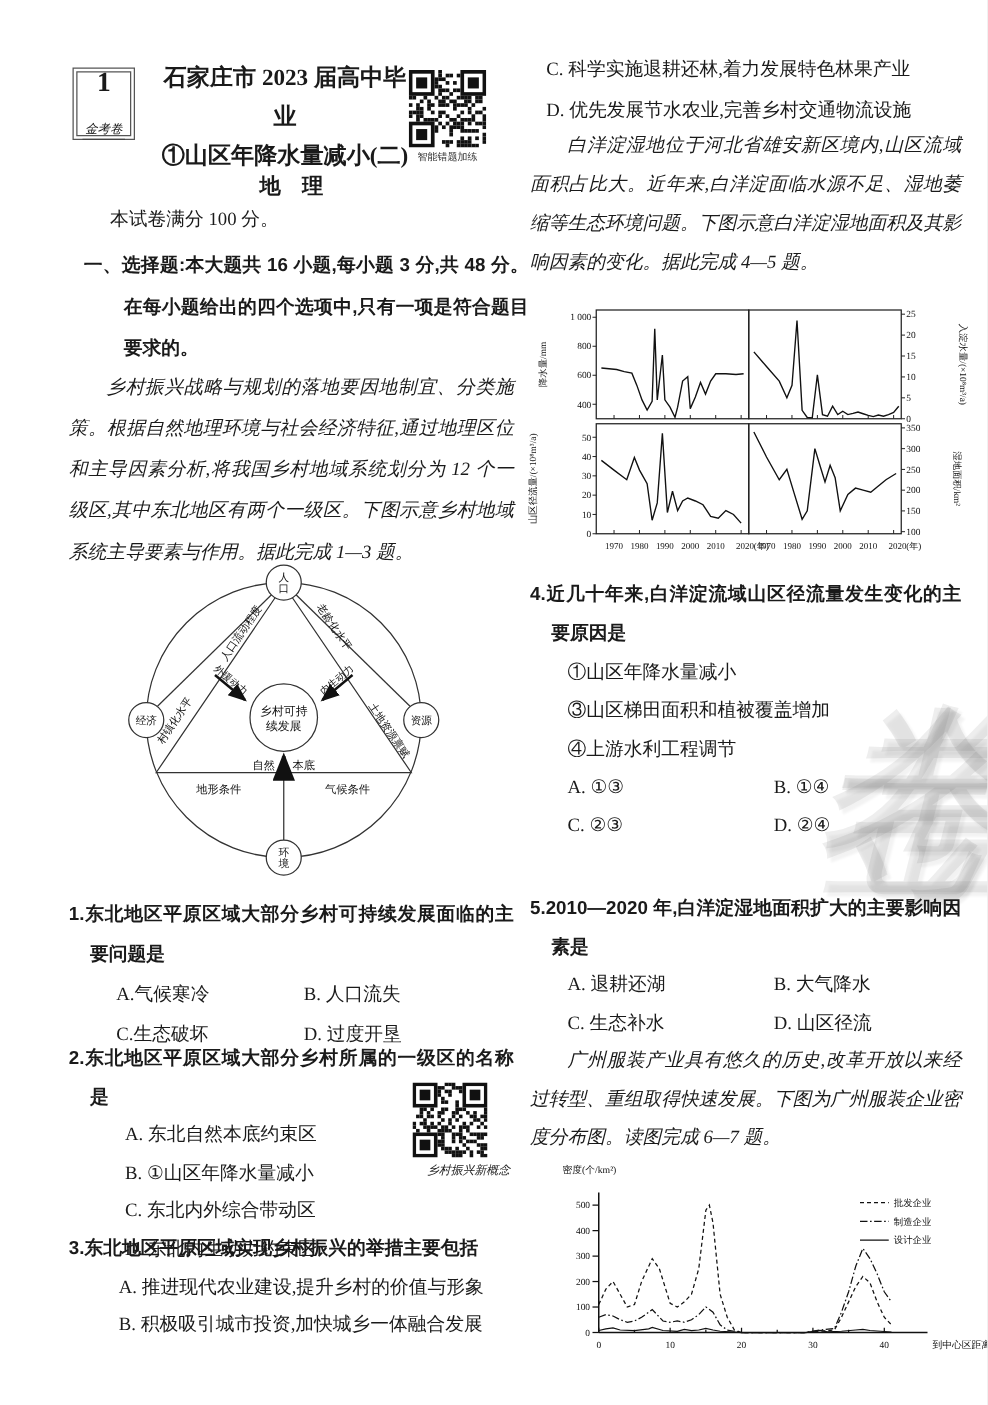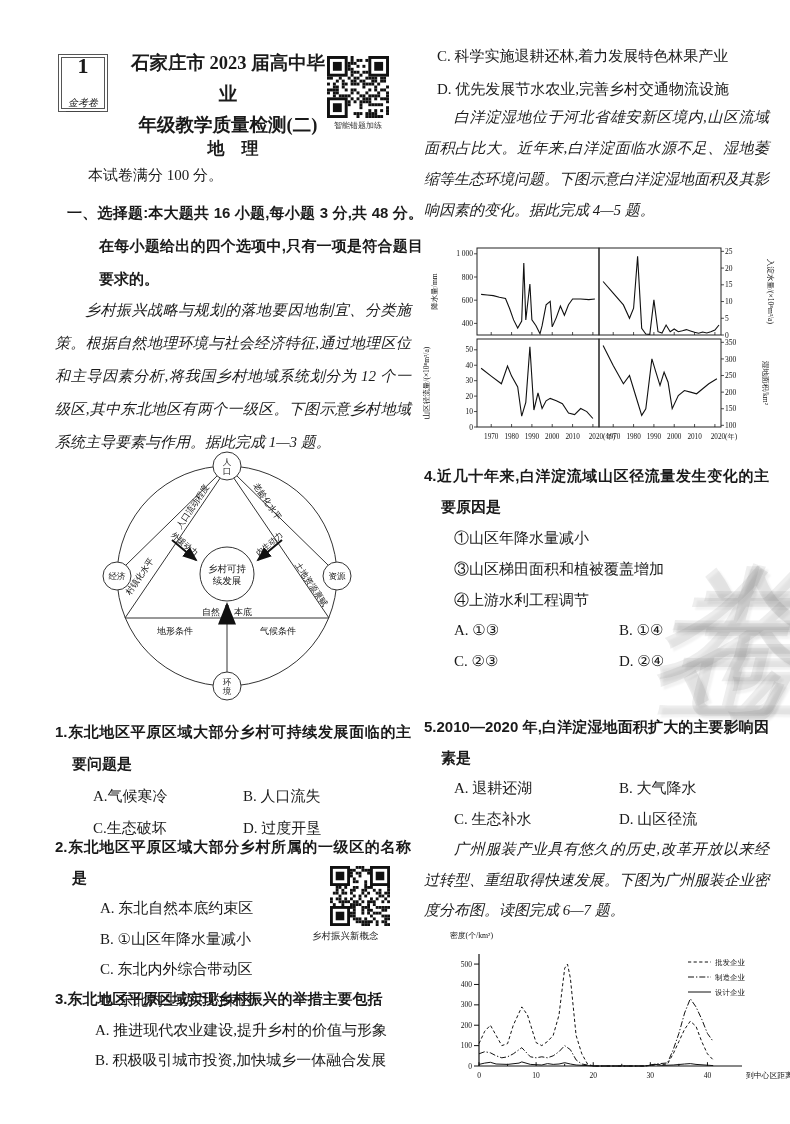--- a/index.html
+++ b/index.html
@@ -8,21 +8,21 @@
   .abs{position:absolute;}
   
   .badge{left:58px;top:54px;width:50px;height:58px;border:1.5px solid #555;padding:2px;box-sizing:border-box;}
   .badge-inner{border:1px solid #555;width:100%;height:100%;box-sizing:border-box;display:flex;flex-direction:column;align-items:center;justify-content:center;}
   .badge-num{font-size:22px;font-weight:bold;line-height:22px;}
   .badge-brand{font-size:10px;font-style:italic;border-bottom:1px solid #444;padding:1px 2px;margin-top:18px;}
   .main-title{left:124px;top:48px;width:208px;text-align:center;font-family:Liberation Serif, serif;
               font-weight:bold;font-size:18.5px;line-height:31px;}
   .qr{background:#fff;}
   .qr-cap{font-size:8px;text-align:center;color:#333;font-family:"Liberation Sans",sans-serif;}
-  .qr-cap2{font-size:9.5px;text-align:left;color:#222;}
+  .qr-cap2{font-size:9.5px;text-align:right;color:#222;font-style:italic;}
   .subject{left:55px;top:137px;width:356px;text-align:center;font-family:"Liberation Sans",sans-serif;font-weight:bold;font-size:17px;}
   .note{left:88px;top:166px;font-size:15px;}
   
   .col-l{left:55px;width:356px;}
   .col-r{left:424px;width:345px;}
   .sec-head{font-family:"Liberation Sans",sans-serif;font-weight:bold;font-size:15px;line-height:33px;
             text-align:justify;padding-left:32px;text-indent:-32px;box-sizing:border-box;margin-left:12px;}
   .intro{font-style:italic;font-size:15px;line-height:31px;text-align:justify;text-indent:2em;}
   .stem{font-family:"Liberation Sans",sans-serif;font-weight:bold;font-size:15px;text-align:justify;
         padding-left:17px;text-indent:-17px;}
@@ -46,21 +46,21 @@
   <div class="abs wm">金考卷</div>
 
   <div class="abs badge">
     <div class="badge-inner">
       <div class="badge-num">1</div>
       <div class="badge-brand">金考卷</div>
     </div>
   </div>
   <div class="abs main-title">
     <div>石家庄市 2023 届高中毕业</div>
-    <div>年级教学质量检测(二)</div>
+    <div>①山区年降水量减小(二)</div>
   </div>
   <div class="abs qr" style="left:327px;top:56px;"><svg width="62" height="62">
         <rect x="23.61904761904762" y="0" width="2.9523809523809526" height="2.9523809523809526" fill="#111"></rect>
         <rect x="23.61904761904762" y="2.9523809523809526" width="2.9523809523809526" height="2.9523809523809526" fill="#111"></rect>
         <rect x="29.523809523809526" y="2.9523809523809526" width="2.9523809523809526" height="2.9523809523809526" fill="#111"></rect>
         <rect x="32.47619047619048" y="2.9523809523809526" width="2.9523809523809526" height="2.9523809523809526" fill="#111"></rect>
         <rect x="38.38095238095238" y="2.9523809523809526" width="2.9523809523809526" height="2.9523809523809526" fill="#111"></rect>
         <rect x="20.666666666666668" y="5.904761904761905" width="2.9523809523809526" height="2.9523809523809526" fill="#111"></rect>
         <rect x="23.61904761904762" y="5.904761904761905" width="2.9523809523809526" height="2.9523809523809526" fill="#111"></rect>
         <rect x="26.571428571428573" y="5.904761904761905" width="2.9523809523809526" height="2.9523809523809526" fill="#111"></rect>

